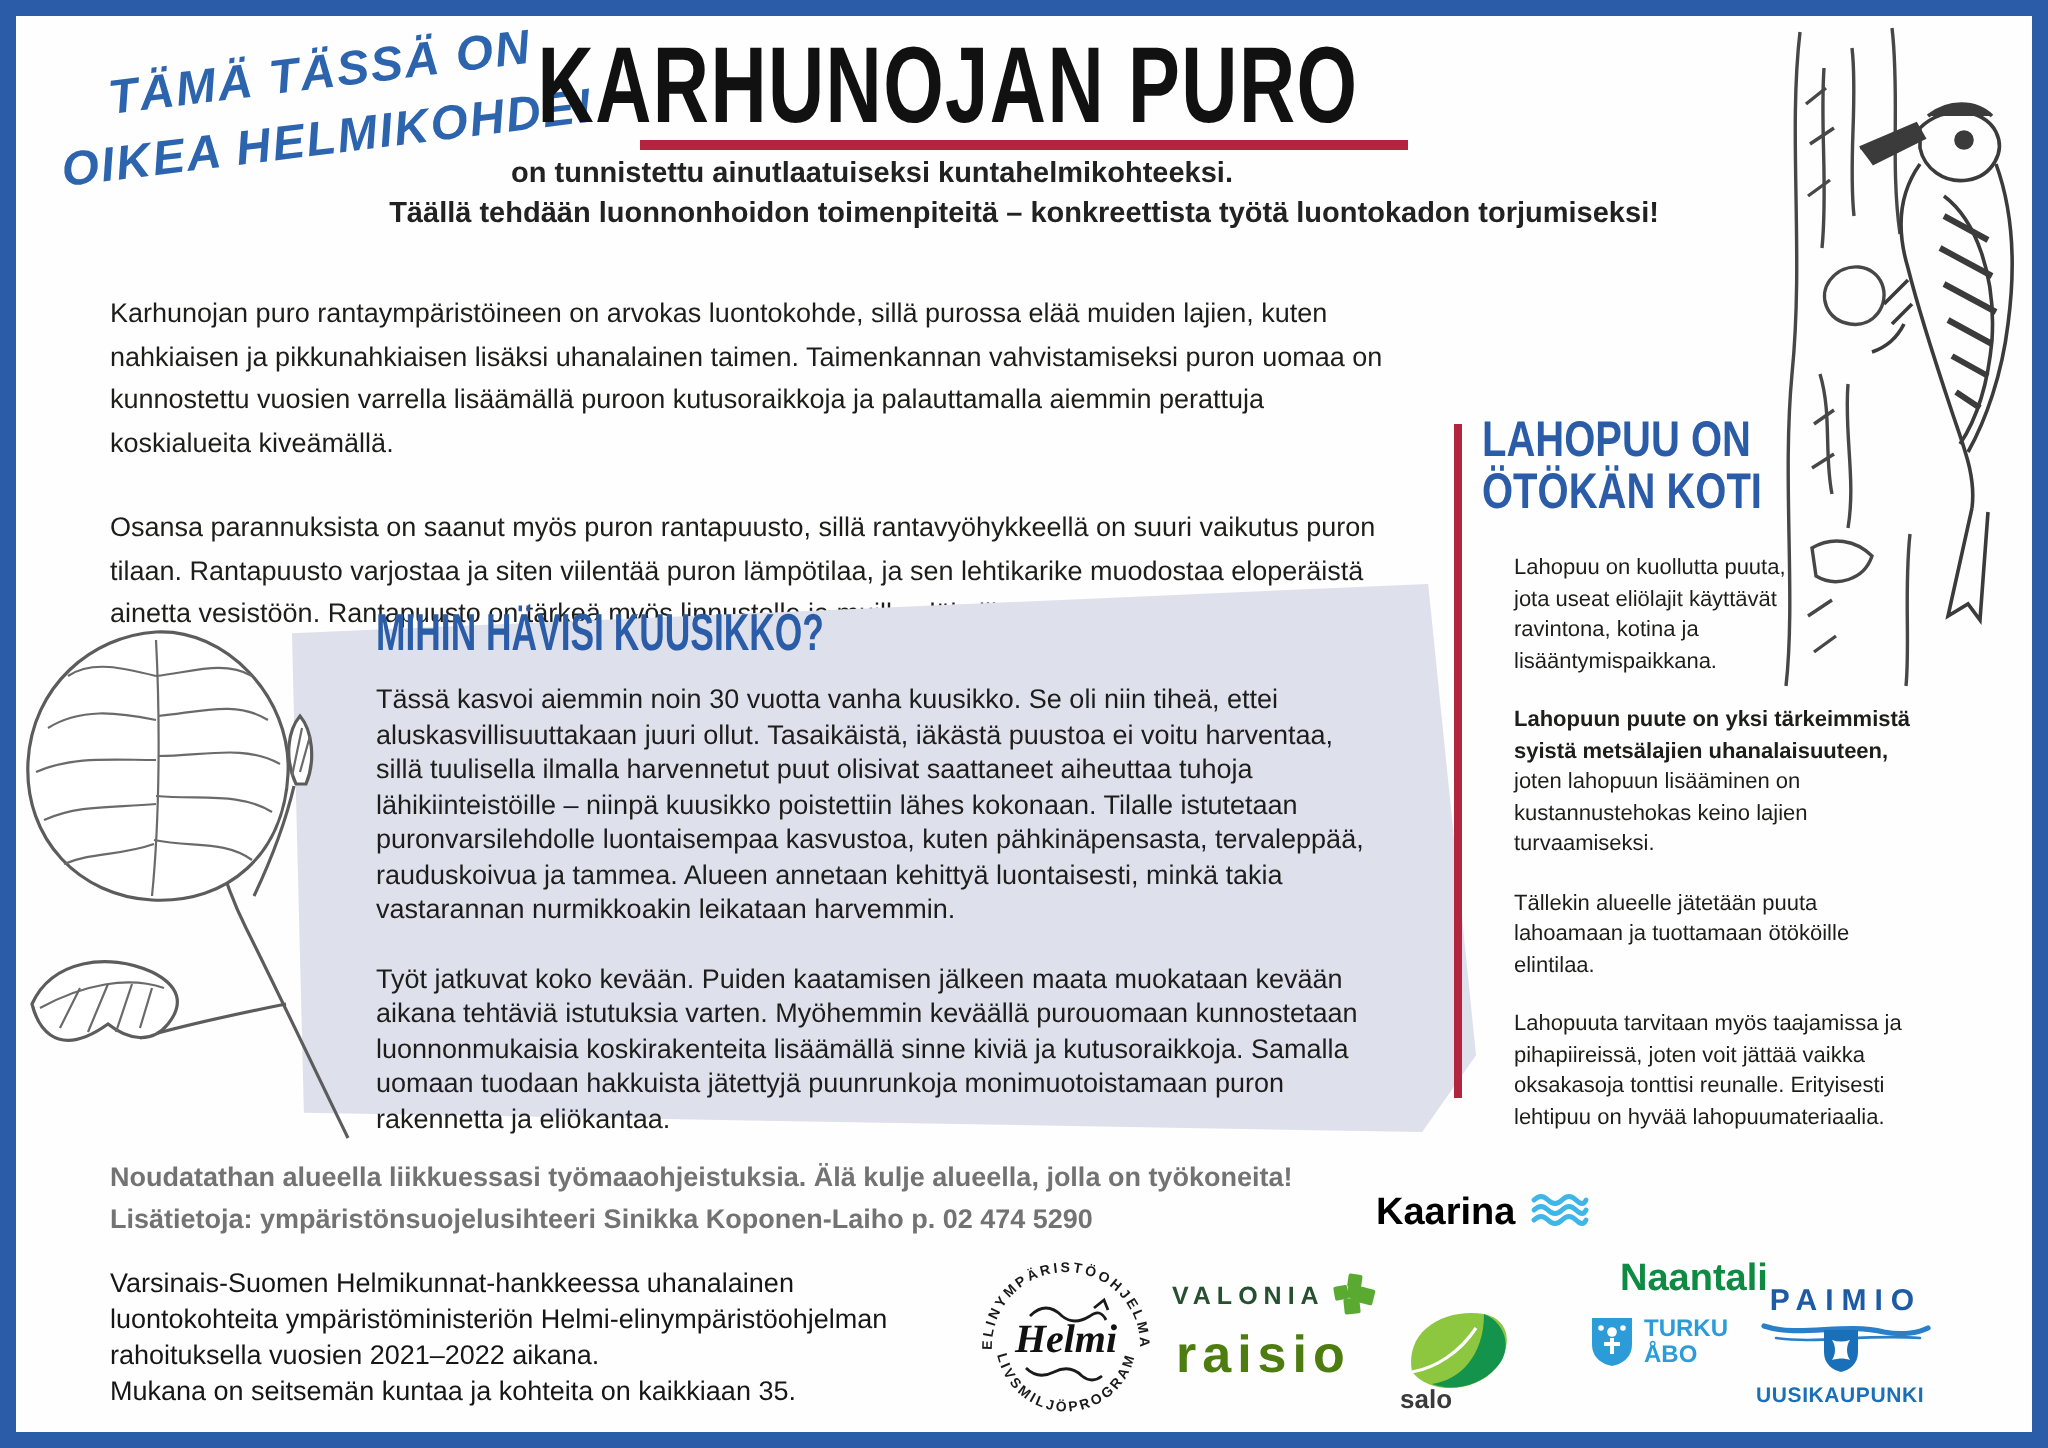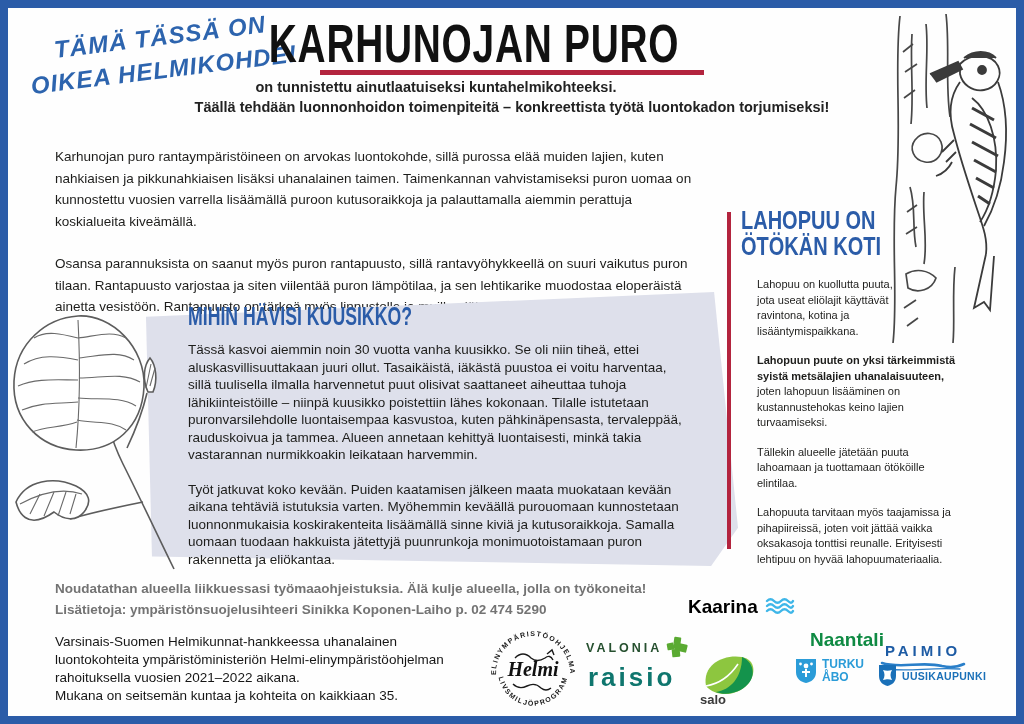--- a/index.html
+++ b/index.html
@@ -39,30 +39,30 @@
   .notice{left:55px;top:578px;color:#737373;font-weight:bold;font-size:13.5px;line-height:21px;}
   .smalltext{left:55px;top:633px;font-size:13.5px;line-height:18px;color:#161616;}
   
   .leafart{left:6px;top:280px;width:172px;height:292px;z-index:5;}
   .birdart{left:860px;top:12px;width:152px;height:333px;}
   
   .logo{white-space:nowrap;}
   .helmi{left:487px;top:624px;width:92px;height:92px;}
   .valonia{left:586px;top:636px;font-size:12.5px;font-weight:bold;letter-spacing:3px;color:#26502f;}
   .valonia svg{vertical-align:-6px;margin-left:4px;}
-  .raisio{left:588px;top:662px;font-size:26px;font-weight:bold;letter-spacing:3px;color:#0f766e;}
+  .raisio{left:588px;top:662px;font-size:26px;font-weight:bold;letter-spacing:3px;color:#4d7c0f;}
   .kaarina{left:688px;top:596px;font-size:19px;font-weight:bold;color:#000000;}
   .kaarina svg{vertical-align:-2px;margin-left:7px;}
   .salo{left:696px;top:650px;}
   .naantali{left:790px;top:629px;font-size:19px;font-weight:bold;color:#0f8a43;margin-left:20px;}
   .paimio{left:880px;top:642px;text-align:center;}
   .paimio .ptxt{font-size:15px;font-weight:bold;letter-spacing:4px;color:#1d5ba4;}
   .turku{left:795px;top:658px;display:flex;align-items:center;gap:5px;}
   .turku .ttxt{font-size:12px;line-height:13px;font-weight:bold;color:#2b9cd8;}
-  .uki{left:878px;top:664px;display:flex;align-items:center;gap:5px;}
+  .uki{left:878px;top:664px;display:flex;align-items:center;gap:5px;flex-direction:column;}
   .uki .utxt{font-size:10.5px;font-weight:bold;color:#1a70b8;letter-spacing:.3px;}
   svg{display:block;}
   .inlsvg{display:inline-block;}
 </style>
 </head>
 <body>
 
 <div class="poster">
   <div class="frame"></div>
 

